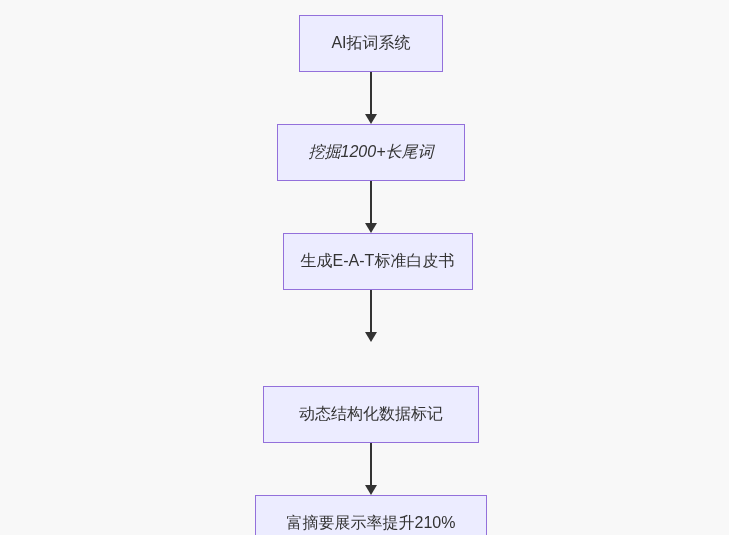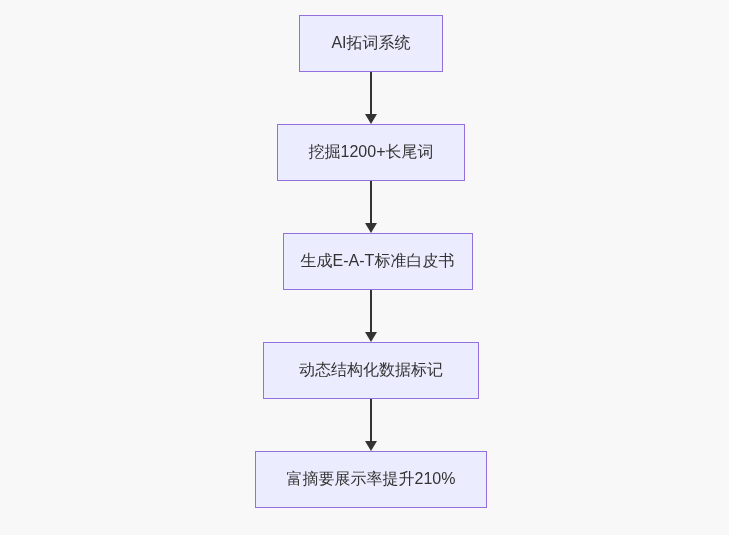--- a/index.html
+++ b/index.html
@@ -26,23 +26,23 @@
     height: 57px;
     display: flex;
     align-items: center;
     justify-content: center;
     color: var(--text-color, #333333);
     font-size: 16px;
     white-space: nowrap;
     text-align: center;
   }
   .node.n1 { width: 144px; }
-  .node.n2 { width: 188px; }
+  .node.n2 { width: 188px; font-style: italic; }
   .node.n3 { width: 190px; margin-left: 13px; }
-  .node.n4 { width: 216px; }
+  .node.n4 { width: 216px; margin-top: 44px; }
   .node.n5 { width: 232px; }
 
   .connector {
     height: 52px;
     display: flex;
     flex-direction: column;
     align-items: center;
   }
   .connector .line {
     width: 2px;

